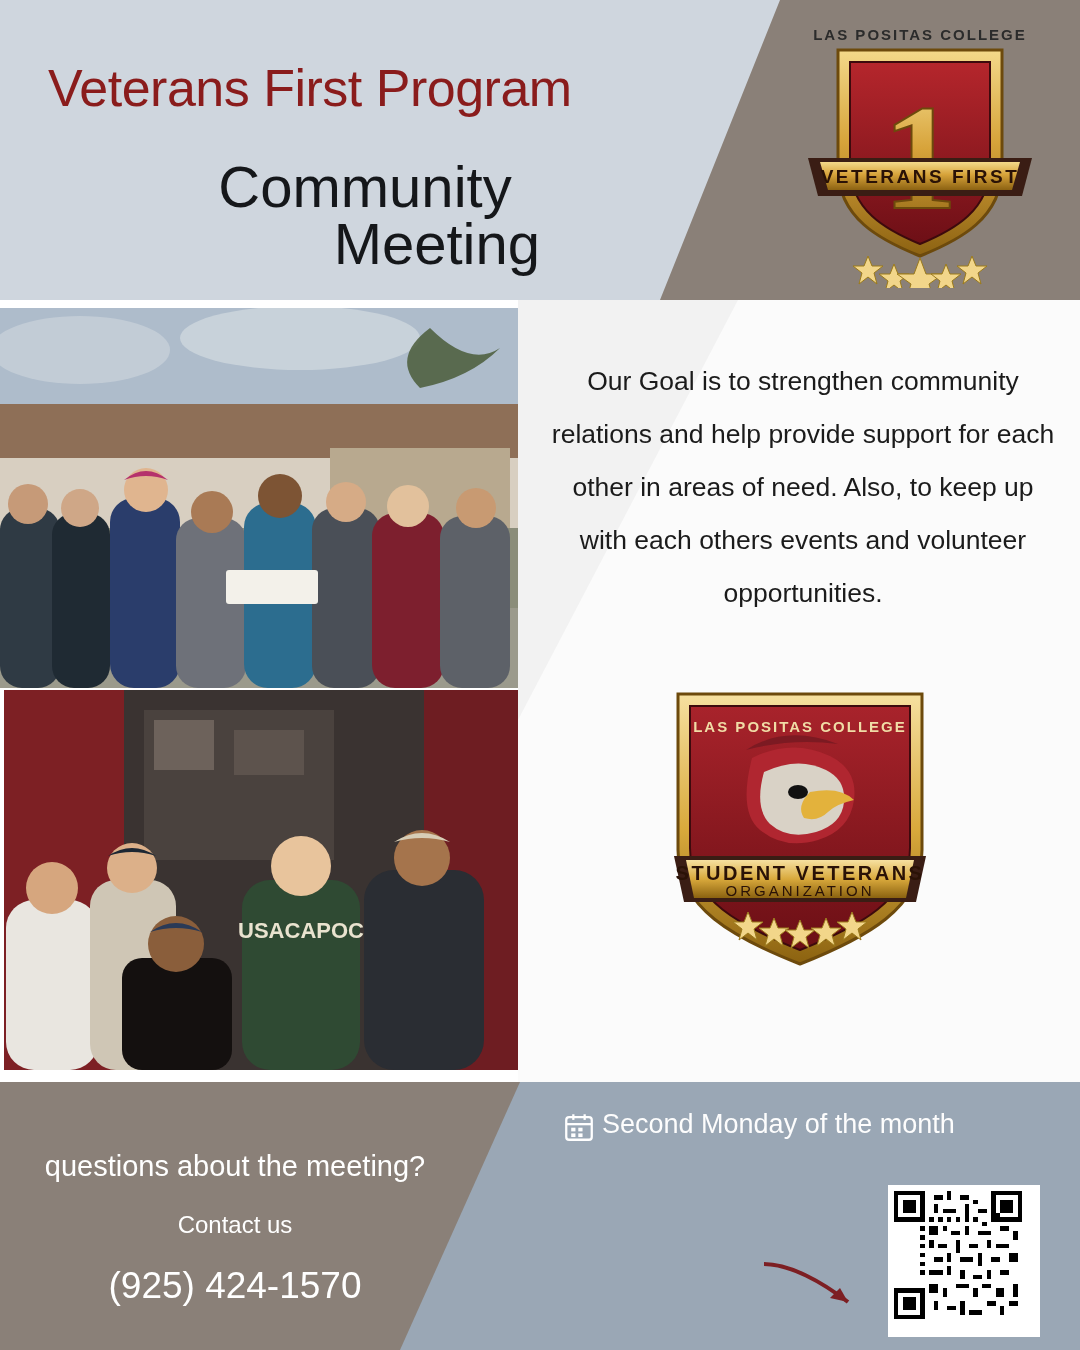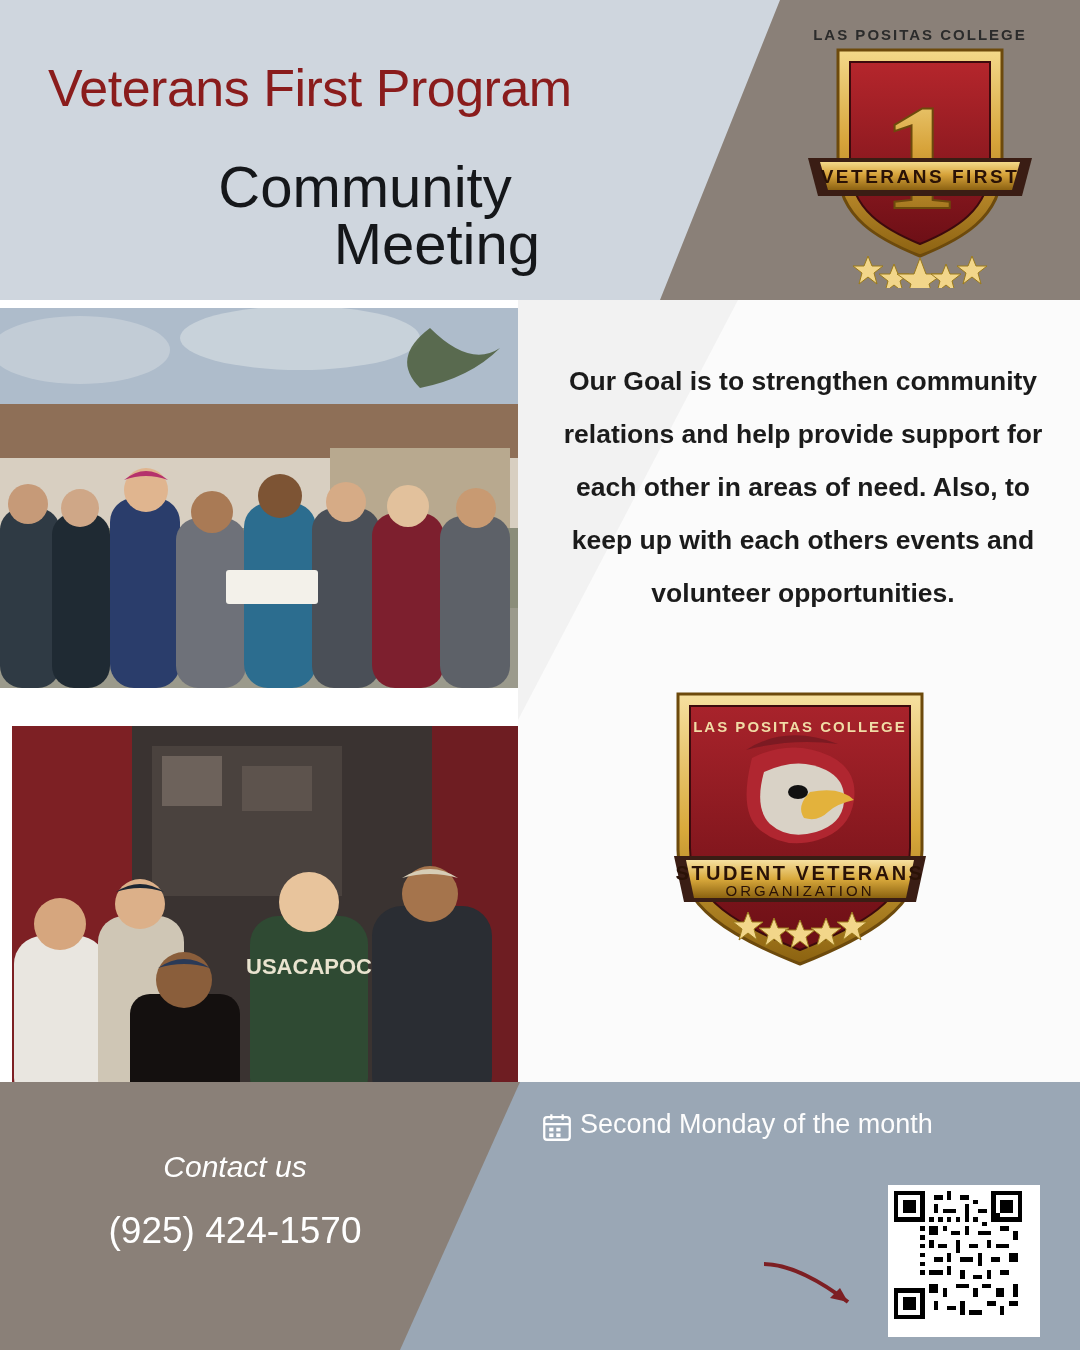--- a/index.html
+++ b/index.html
@@ -74,24 +74,23 @@
   .photo {
     position: absolute;
     overflow: hidden;
   }
   .photo-top {
     left: 0; top: 308px;
     width: 518px; height: 380px;
     background: linear-gradient(#9fb4c4 0%, #9fb4c4 28%, #7d6a5c 28%, #7d6a5c 42%, #6e7a6a 42%, #7e8878 100%);
   }
   .photo-bottom {
-    left: 12px; top: 690px;
+    left: 4px; top: 690px;
     width: 518px; height: 380px;
     background: linear-gradient(100deg, #7a1f22 0%, #6d2024 35%, #3a3533 36%, #2e2b2a 100%);
-    margin-top: 36px;
   }
 
   
   .right-panel {
     position: absolute;
     left: 518px; top: 300px;
     width: 562px; height: 782px;
     background: #fbfbfb;
   }
   .panel-tri {
@@ -102,21 +101,20 @@
     clip-path: polygon(0 0, 220px 0, 0 420px);
   }
   .goal-text {
     position: absolute;
     left: 548px; top: 355px;
     width: 510px;
     font-size: 26.5px;
     line-height: 2.0;
     color: #1b1b1b;
     text-align: center;
-    font-weight: bold;
   }
 
   
   .svo-logo {
     position: absolute;
     left: 660px; top: 680px;
     width: 280px; height: 290px;
   }
 
   
@@ -138,31 +136,30 @@
     left: 0px; top: 1150px;
     width: 470px;
     text-align: center;
     color: #ffffff;
   }
   .contact-q {
     font-size: 29px;
     margin-bottom: 28px;
   }
   .contact-us {
-    font-size: 30px;
+    font-size: 24px;
     margin-bottom: 26px;
-    font-style: italic;
   }
   .contact-phone {
     font-size: 37px;
   }
 
   .meta-list {
     position: absolute;
-    left: 534px; top: 1108px;
+    left: 556px; top: 1108px;
     width: 420px;
     color: #ffffff;
   }
   .meta-row {
     display: flex;
     align-items: flex-start;
     margin-bottom: 8px;
   }
   .meta-ico {
     width: 46px;
@@ -346,20 +343,21 @@
         <polygon points="166,238 170,248 181,248 172,255 175,266 166,259 157,266 160,255 151,248 162,248"></polygon>
         <polygon points="192,232 196,242 207,242 198,249 201,260 192,253 183,260 186,249 177,242 188,242"></polygon>
       </g>
     </svg>
   </div>
 
   <div class="footer"></div>
   <div class="footer-left"></div>
 
   <div class="contact-block">
+    <div class="contact-q">questions about the meeting?</div>
     <div class="contact-us">Contact us</div>
     <div class="contact-phone">(925) 424-1570</div>
   </div>
 
   <div class="meta-list">
     <div class="meta-row">
       <div class="meta-ico">
         <svg width="34" height="34" viewBox="0 0 24 24" fill="none" stroke="#ffffff" stroke-width="1.6">
           <rect x="3" y="5" width="18" height="16" rx="2"></rect>
           <line x1="3" y1="10" x2="21" y2="10"></line>

